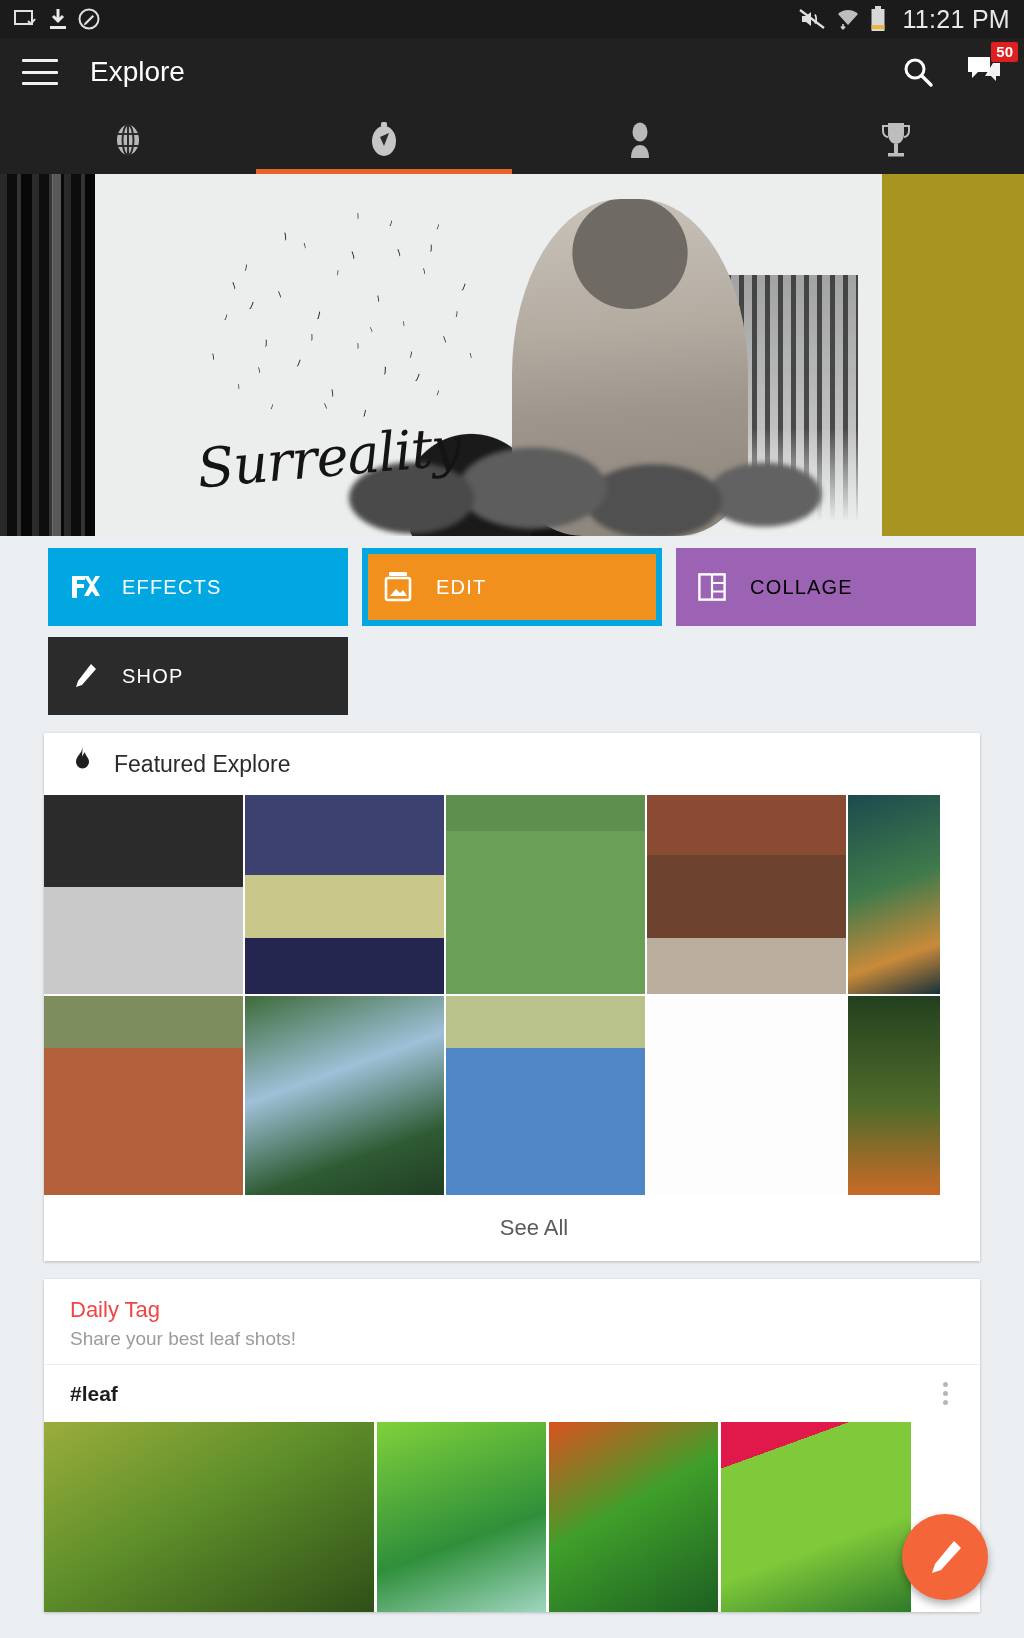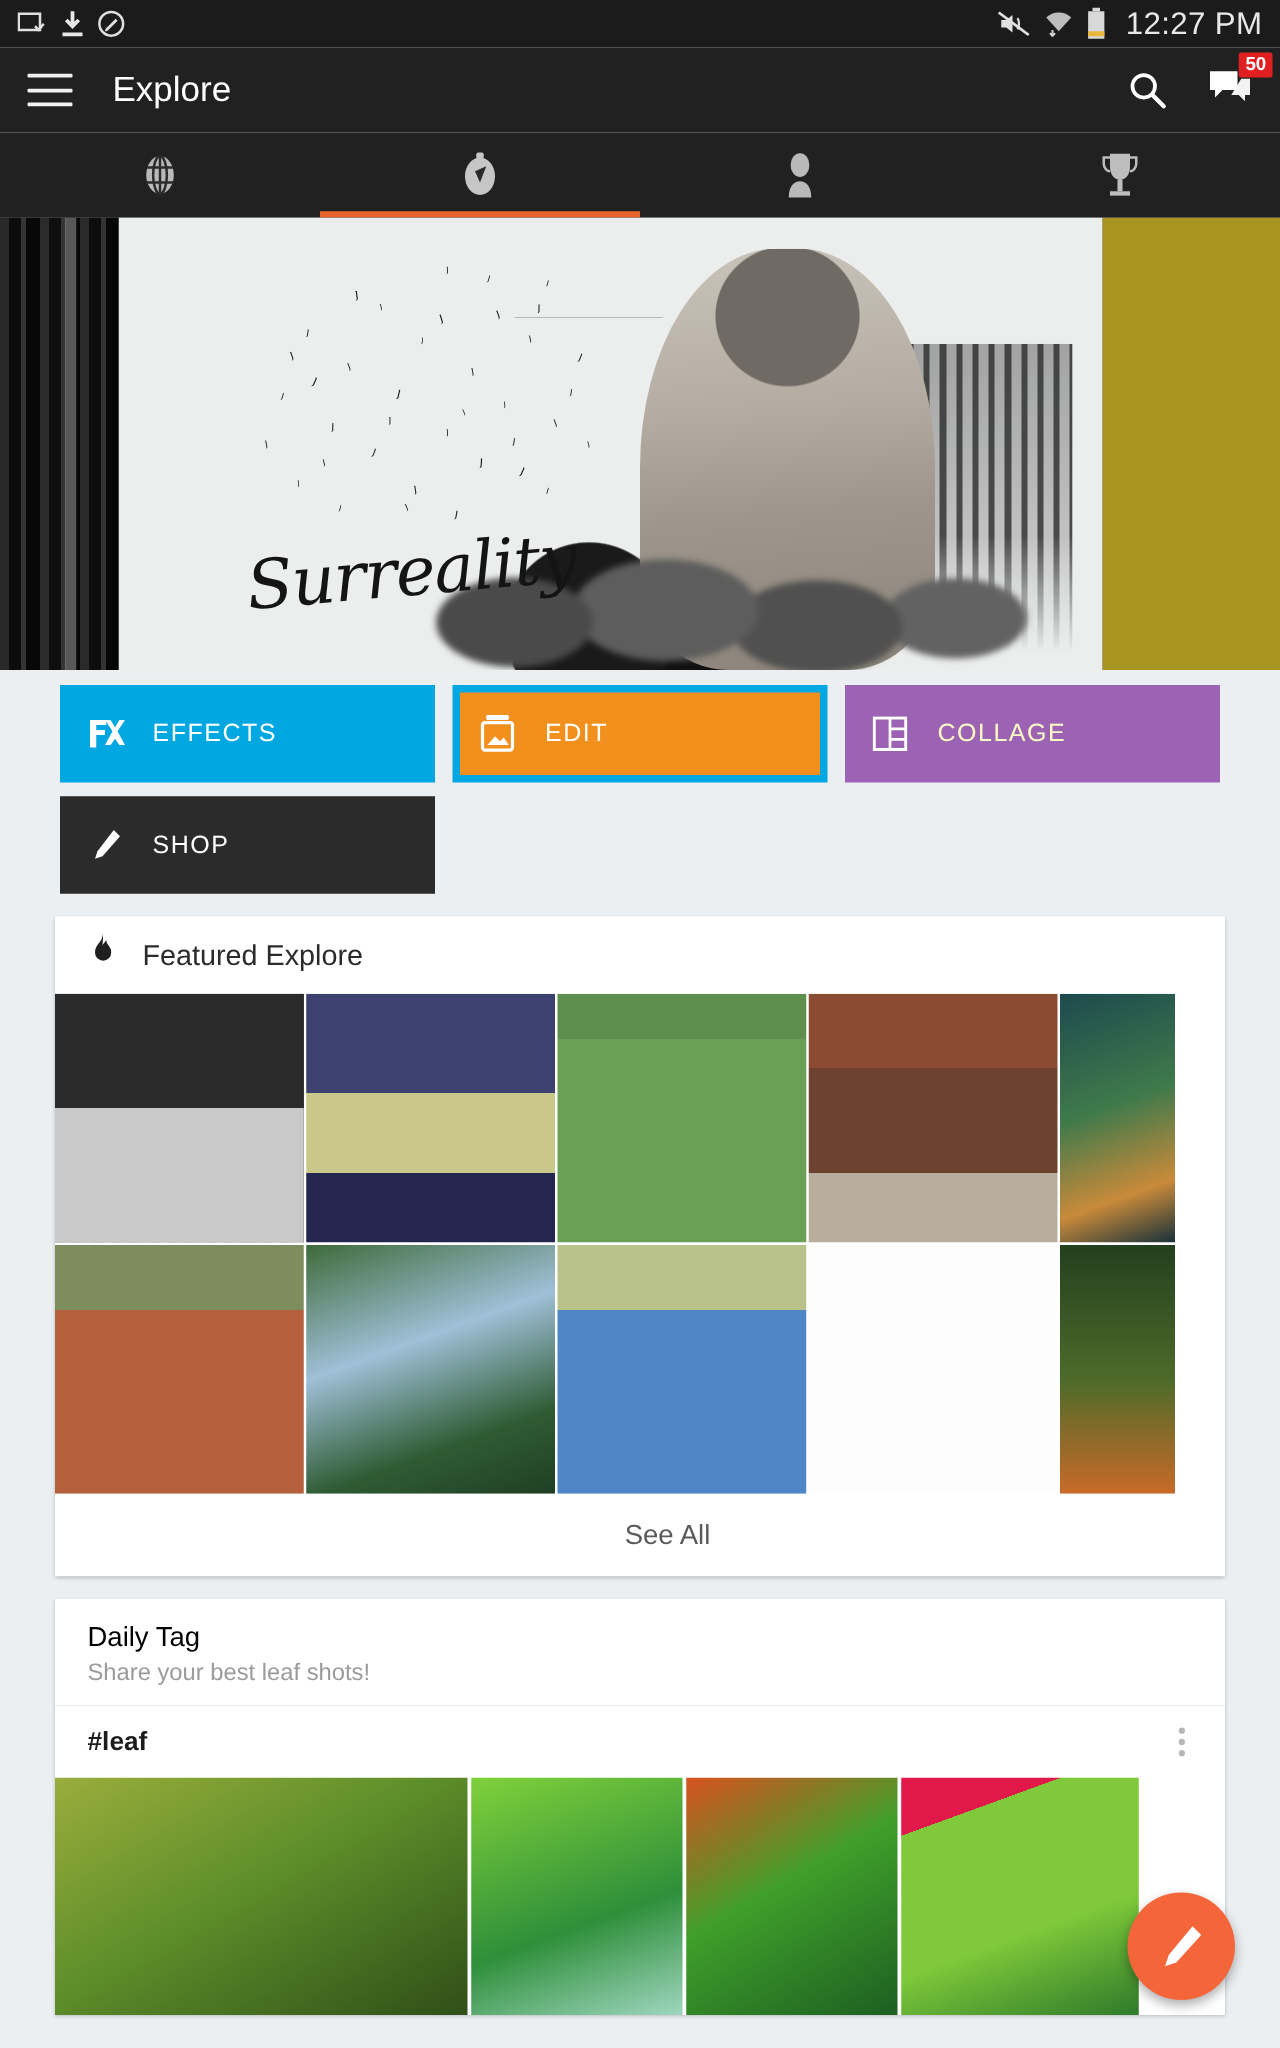--- a/index.html
+++ b/index.html
@@ -125,21 +125,21 @@
 
   .photo-row { display:flex; height:199px; overflow:hidden; gap:2px; }
   .photo-row.r2 { margin-top:2px; }
   .ph { flex:none; width:199px; background-size:cover; background-position:center; }
   .ph.narrow { width:92px; }
 
   .see-all { height:66px; display:flex; align-items:center; justify-content:center;
              font-size:22px; color:#5a5a5a; cursor:pointer;padding-left:44px; }
 
   .dt-head { padding:18px 26px 14px 26px; }
-  .dt-title { font-size:22px; color:#000000; }
+  .dt-title { font-size:22px; color:#ef4444; }
   .dt-sub { font-size:19px; color:#9b9b9b; margin-top:5px; }
   .tag-row { height:58px; border-top:1px solid #ededed; display:flex; align-items:center;
              padding:0 26px; }
   .tag-name { font-size:21px; font-weight:700; color:#1d1d1d; flex:1; }
   .kebab { display:flex; flex-direction:column; gap:4px; cursor:pointer; padding:6px; }
   .kebab i { width:5px; height:5px; border-radius:50%; background:#b6b6b6; display:block; }
 
   .leaf-row { display:flex; gap:3px; height:190px; overflow:hidden; }
   .leaf { flex:none; background-size:cover; background-position:center; }
 
@@ -193,21 +193,21 @@
     </svg>
     <svg width="22" height="24" viewBox="0 0 22 24">
       <path d="M11 3C7 3 3.6 4.5 1 7l10 11L21 7c-2.6-2.5-6-4-10-4z" fill="#cfcfcf" opacity=".9"></path>
       <path d="M6 17v5M6 22l-2-2.5M6 22l2-2.5" stroke="#cfcfcf" stroke-width="1.6" fill="none"></path>
     </svg>
     <svg width="16" height="26" viewBox="0 0 16 26">
       <rect x="5" y="0" width="6" height="3" fill="#d8d8d8"></rect>
       <rect x="1.5" y="3" width="13" height="22" fill="#d8d8d8"></rect>
       <rect x="1.5" y="19" width="13" height="4" fill="#e8b73c"></rect>
     </svg>
-    <span class="sb-time">12:27 PM</span>
+    <span class="sb-time">11:21 PM</span>
   </div>
 </div>
 
 <div class="appbar">
   <div class="hamburger">
     <i></i>
       <i></i>
       <i></i>
   </div>
   <div class="appbar-title">Explore</div>
@@ -331,21 +331,21 @@
         <svg width="28" height="30" viewBox="0 0 28 30">
           <rect x="5" y="0" width="18" height="4" rx="1" fill="#fff"></rect>
           <rect x="2" y="6" width="24" height="22" rx="2" fill="none" stroke="#fff" stroke-width="2.6"></rect>
           <path d="M6 24l6-7 4 4 3-3 4 6z" fill="#fff"></path>
         </svg>
       </span>
       <span class="t-lab">EDIT</span>
     </div>
   </div>
 
-  <div class="tile" id="tile2" style="background: rgb(156, 99, 181); color: #fef9c3;">
+  <div class="tile" id="tile2" style="background: rgb(156, 99, 181); color: #000000;">
     <span class="t-ico">
       <svg width="28" height="28" viewBox="0 0 28 28">
         <rect x="1.4" y="1.4" width="25.2" height="25.2" fill="none" stroke="#fff" stroke-width="2.4"></rect>
         <path d="M14 1.4v25.2M14 10h12.6M14 18.5h12.6" stroke="#fff" stroke-width="2.2"></path>
       </svg>
     </span>
     <span class="t-lab">COLLAGE</span>
   </div>
 
 

